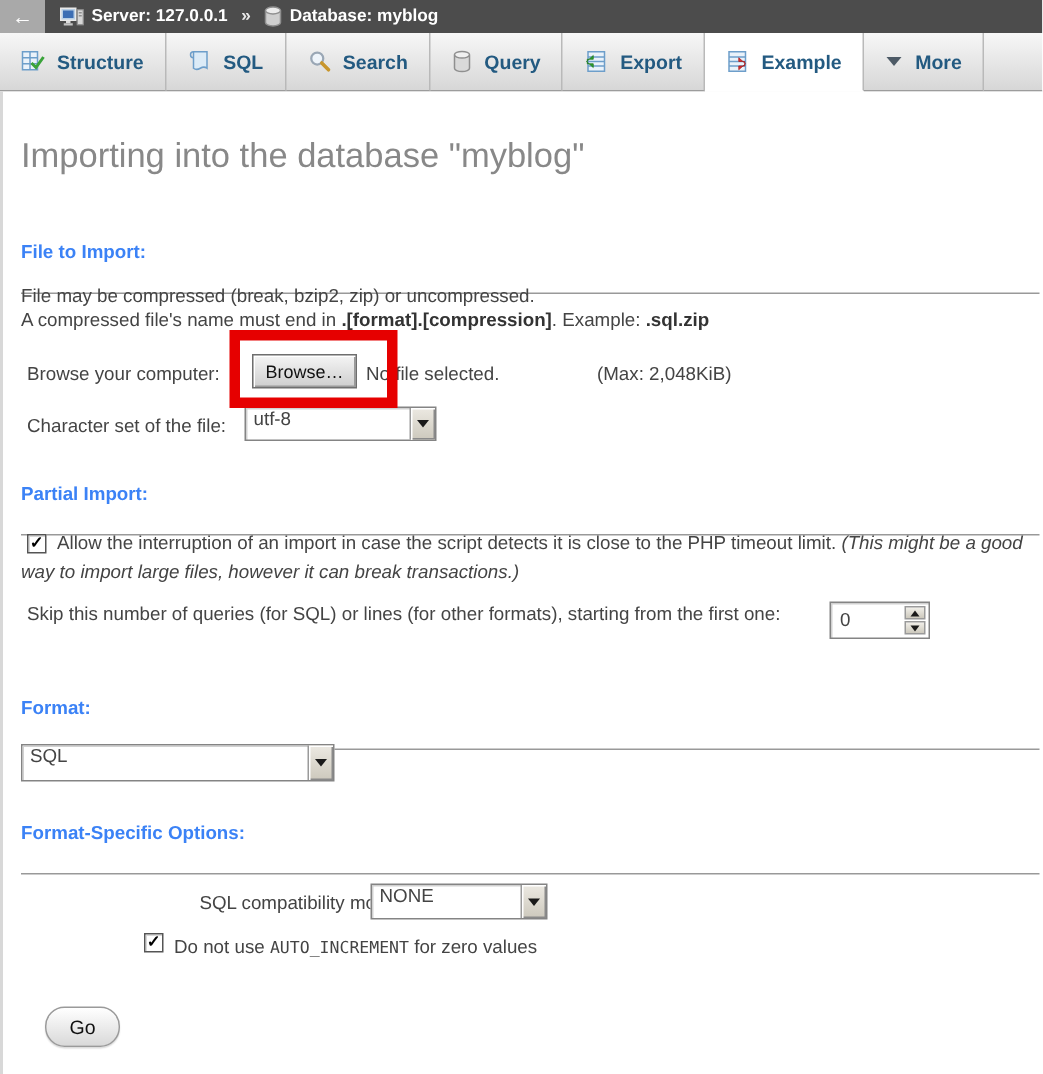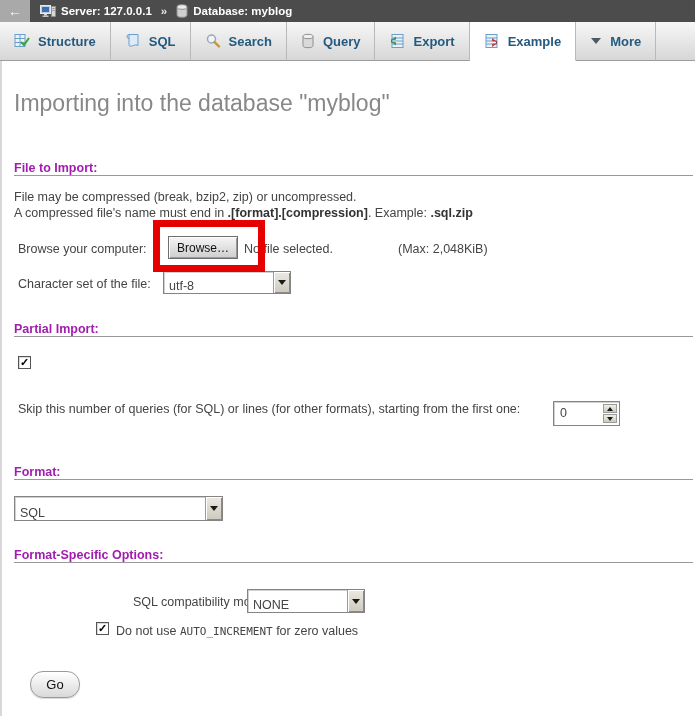--- a/index.html
+++ b/index.html
@@ -23,36 +23,36 @@
          color:#235a81; border-right:1px solid #b9b9b9; border-bottom:1px solid #9c9c9c; cursor:pointer; }
   .tab.active { background:#fff; border-bottom:1px solid #fff; }
   .tabs .filler { flex:1; border-bottom:1px solid #9c9c9c; }
   .tab svg { display:block; }
 
   
   .content-bg { position:absolute; top:61px; left:0; width:695px; height:655px; background:#fff;
                 border-left:2px solid #d8d8d8; }
   .page-title { position:absolute; left:14px; top:90px; font-size:23px; color:#888; font-weight:normal; }
 
-  .section-h { position:absolute; left:14px; width:679px; font-size:12.5px; font-weight:bold; color:#a21caf;
-               padding-bottom:0; border-bottom:1px solid #999; }
+  .section-h { position:absolute; left:14px; width:679px; font-size:12.5px; font-weight:bold; color:#3b82f6;
+               padding-bottom:20px; border-bottom:1px solid #999; }
 
   .para { position:absolute; left:14px; top:189px; font-size:12.5px; line-height:16px; color:#444; }
   .para b { color:#333; }
 
   .lbl { position:absolute; font-size:12.5px; color:#444; }
 
   
   .browse-btn { position:absolute; left:168px; top:236px; width:70px; height:23px; font-size:12px; color:#111;
                 background:linear-gradient(#f5f5f5,#cecece); border:1px solid #6e6e6e;
                 box-shadow:inset 1px 1px 0 #ffffff, inset -1px -1px 0 #9a9a9a; cursor:pointer;
                 font-family:"Liberation Sans", sans-serif; }
 
   
-  .xselect { position:absolute; background:#fff; border:1px solid #848484; display:flex; align-items:flex-end;
+  .xselect { position:absolute; background:#fff; border:1px solid #848484; display:flex; align-items:flex-start;
              box-shadow:inset 1px 1px 0 rgba(0,0,0,0.18); cursor:pointer; }
   .xselect .val { font-size:12.5px; color:#444; padding-left:5px; white-space:nowrap; overflow:hidden; }
   .xselect .btn { margin-left:auto; width:17px; align-self:stretch; background:linear-gradient(#ece9e2,#cdc9bd);
                   border-left:1px solid #9a9a9a; box-shadow:inset 1px 1px 0 #fff, inset -1px -1px 0 #8a8a8a;
                   display:flex; align-items:center; justify-content:center; }
   .tri-down { width:0; height:0; border-left:4px solid transparent; border-right:4px solid transparent;
               border-top:5px solid #1a1a1a; }
 
   
   .spinner { position:absolute; left:553px; top:401px; width:67px; height:25px; background:#fff;
@@ -229,20 +229,23 @@
         <span class="tri-down"></span>
       </span>
   </div>
 
   <div class="annotation"></div>
 
   <div class="section-h" style="top:322px;">Partial Import:</div>
 
   <div class="cb" style="left:18px; top:356px;">✓</div>
 
+  <div class="allow-para">
+    <span>Allow the interruption of an import in case the script detects it is close to the PHP timeout limit. </span><em>(This might be a good way to import large files, however it can break transactions.)</em>
+  </div>
 
   <div class="lbl" style="left:18px; top:402px;">Skip this number of queries (for SQL) or lines (for other formats), starting from the first one:</div>
 
   <div class="spinner">
     <span class="val">0</span>
     <span class="spin-btns">
       <span class="spin-b">
           <span class="tri-up-s"></span>
         </span>
       <span class="spin-b">

